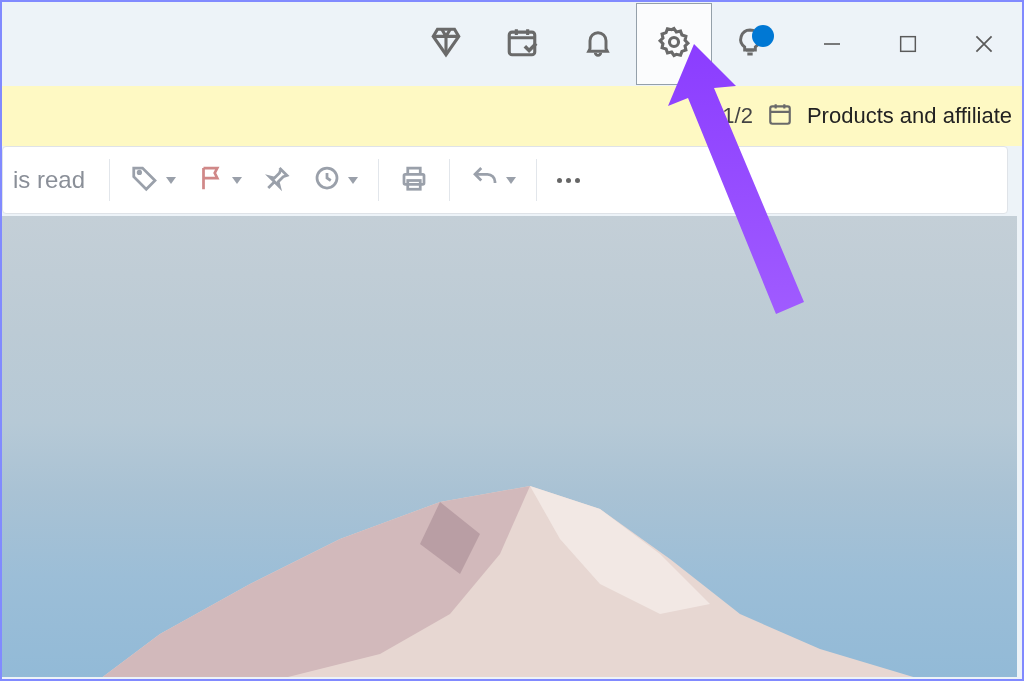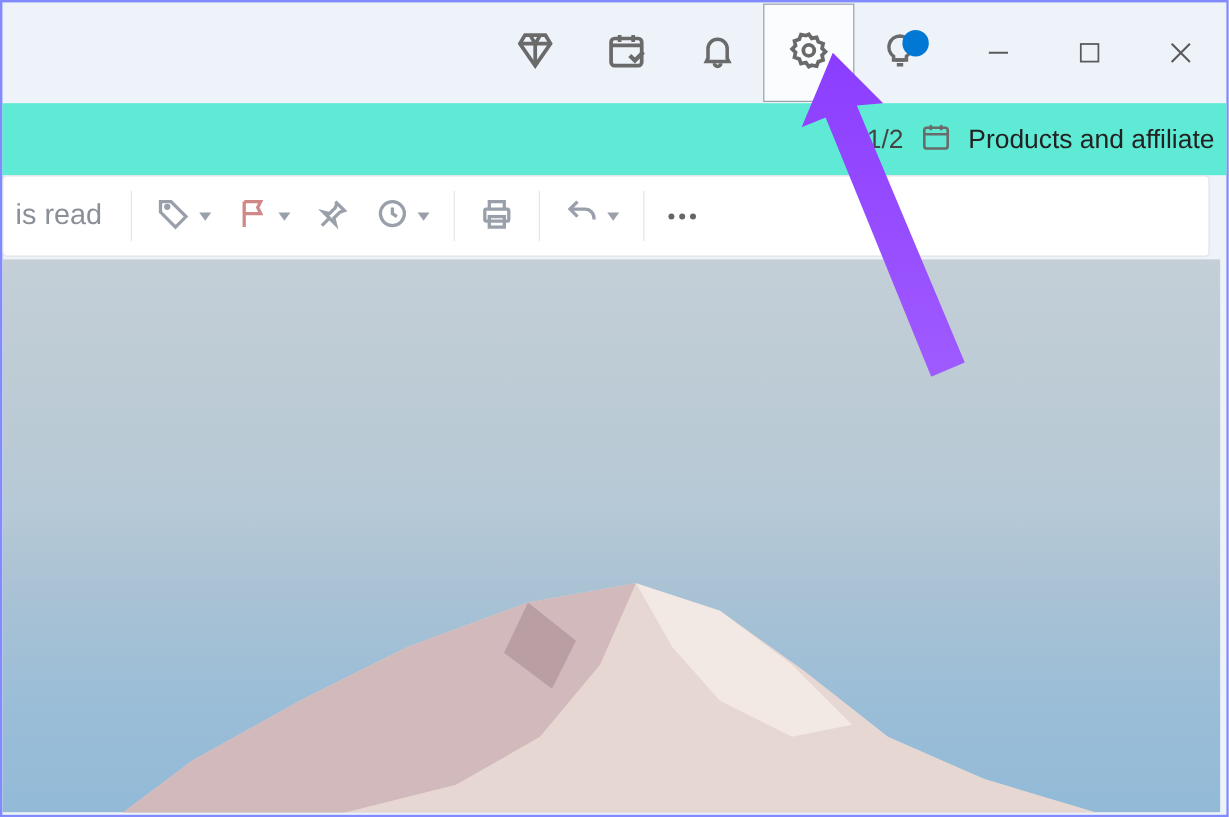--- a/index.html
+++ b/index.html
@@ -5,21 +5,21 @@
 html, body { margin:0; padding:0; width:1024px; height:681px; font-family:"Segoe UI",Arial,sans-serif; background:#edf3f8; overflow:hidden; }
 .root { position:relative; width:1024px; height:681px; border:2px solid #818aff; box-sizing:border-box; }
 .winbar { position:absolute; top:0; right:0; height:84px; display:flex; align-items:center; }
 .winbtn { width:76px; height:84px; display:flex; align-items:center; justify-content:center; background:transparent; }
 .winbtn svg { stroke:#5a5a5a; fill:none; stroke-width:1.6; }
 .titlebar { position:absolute; top:0; left:0; right:230px; height:84px; display:flex; align-items:center; justify-content:flex-end; padding-right:4px; }
 .tbtn { width:76px; height:82px; display:flex; align-items:center; justify-content:center; background:transparent; position:relative; }
 .tbtn svg { stroke:#6a6a6a; fill:none; stroke-width:2.2; }
 .tbtn.active { background:#fbfcfd; border:1px solid #94a0aa; box-sizing:border-box; }
 .badge { position:absolute; top:22px; right:14px; width:22px; height:22px; border-radius:50%; background:#0078d4; }
-.secondary { position:absolute; top:84px; left:0; right:0; height:60px; display:flex; align-items:center; justify-content:flex-end; padding-right:10px; gap:14px; background:#5eead4; }
+.secondary { position:absolute; top:84px; left:0; right:0; height:60px; display:flex; align-items:center; justify-content:flex-end; padding-right:10px; gap:14px; background:#fef9c3; }
 .pagecount { font-size:22px; color:#444; }
 .calicon svg { stroke:#6a6a6a; fill:none; stroke-width:2; }
 .event { display:flex; flex-direction:column; line-height:1.25;gap:34px; }
 .event-title { font-size:22px; color:#222; }
 .event-time { font-size:20px; color:#777; }
 .msgbar { position:absolute; top:144px; left:0; height:68px; width:1006px; background:#fff; border:1px solid #dfe3e8; border-radius:4px; display:flex; align-items:center; padding:0 10px; box-sizing:border-box; }
 .msgbar .lbl { font-size:24px; color:#8a8f98; margin-right:14px; }
 .ibtn { height:44px; padding:0 10px; display:flex; align-items:center; gap:6px; }
 .ibtn svg { stroke:#9aa0aa; fill:none; stroke-width:2.2; }
 .vdiv { width:1px; height:42px; background:#e2e6eb; margin:0 10px; }

